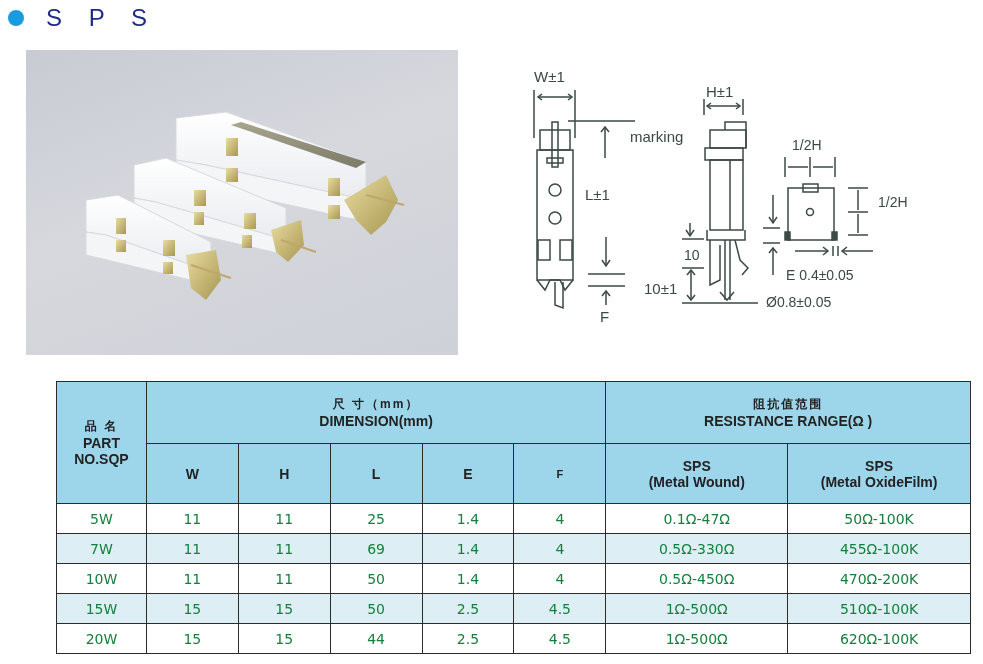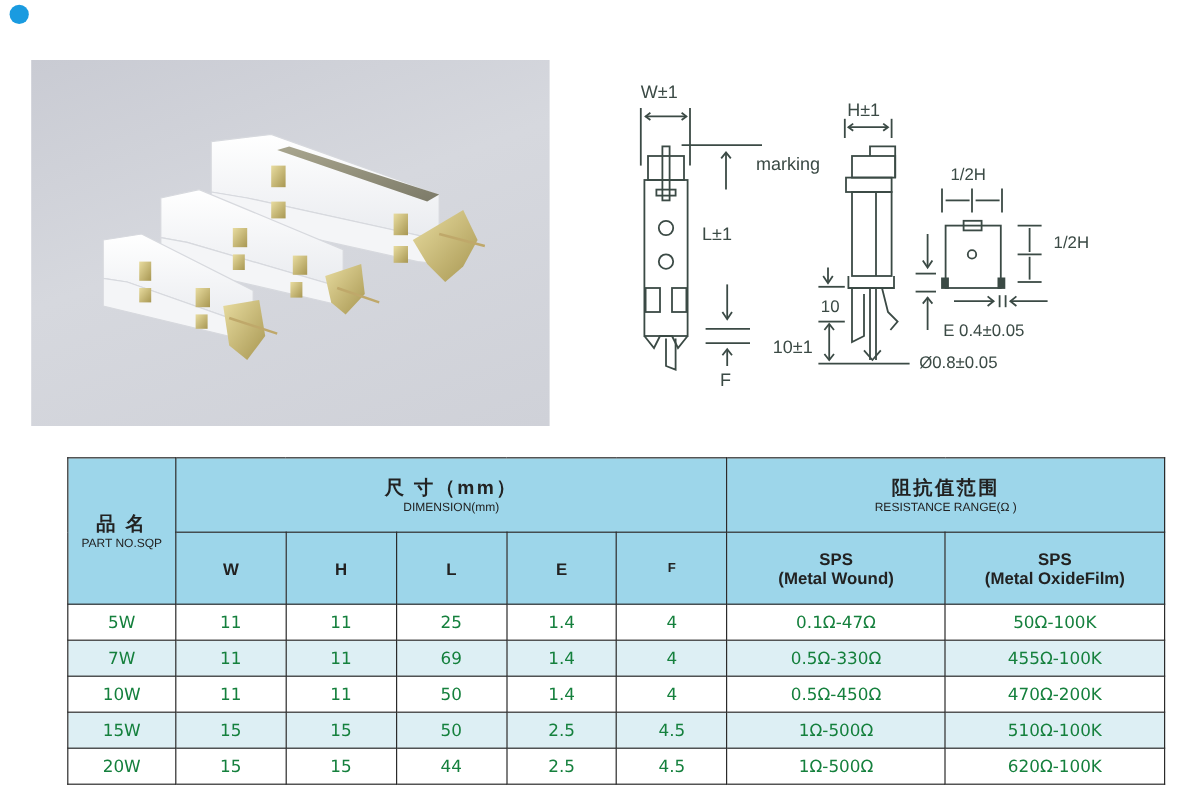--- a/index.html
+++ b/index.html
@@ -8,32 +8,33 @@
     .title .dot { width: 16px; height: 16px; border-radius: 50%; background: #1a9be0; margin-right: 22px; }
     .title .text { font-size: 24px; color: #1f2b8a; letter-spacing: 10px; font-family: "Liberation Sans", sans-serif; }
 
     .photo { position: absolute; left: 26px; top: 50px; width: 432px; height: 305px; background: linear-gradient(160deg, #c9cbd3 0%, #d6d8de 45%, #cfd1d8 100%); overflow: hidden; }
 
     .drawing { position: absolute; left: 500px; top: 60px; width: 440px; height: 290px; }
 
     table.spec { position: absolute; left: 56px; top: 381px; border-collapse: collapse; width: 915px; }
     table.spec td { border: 1.5px solid #2b2b2b; text-align: center; font-family: "DejaVu Sans", sans-serif; color: #15803d; font-size: 14px; padding: 0; }
     table.spec thead td { background: #9dd6ea; font-family: "Liberation Sans", sans-serif; font-weight: bold; color: #222; }
-    .h-cn { font-size: 16px; font-weight: bold; letter-spacing: 2px; }
-    .h-en { font-size: 10px; font-weight: normal; }
+    .h-cn { font-size: 12px; font-weight: bold; letter-spacing: 2px; }
+    .h-en { font-size: 14px; font-weight: bold; }
     .h-sub { font-size: 14px; }
     table.spec tbody tr { height: 30px; }
     table.spec tbody tr:nth-child(even) td { background: #ddeff4; }
     table.spec tbody tr:nth-child(odd) td { background: #ffffff; }
   </style>
 </head>
 <body>
 
 <div class="title">
   <span class="dot"></span>
+  <span class="text">S P S</span>
 </div>
 
 <div class="photo">
   <svg width="432" height="305" viewBox="0 0 432 305">
     <defs>
       <linearGradient id="cer" x1="0" y1="0" x2="0" y2="1">
         <stop offset="0" stop-color="#ffffff"></stop>
         <stop offset="1" stop-color="#e9ebef"></stop>
       </linearGradient>
       <linearGradient id="met" x1="0" y1="0" x2="1" y2="1">

